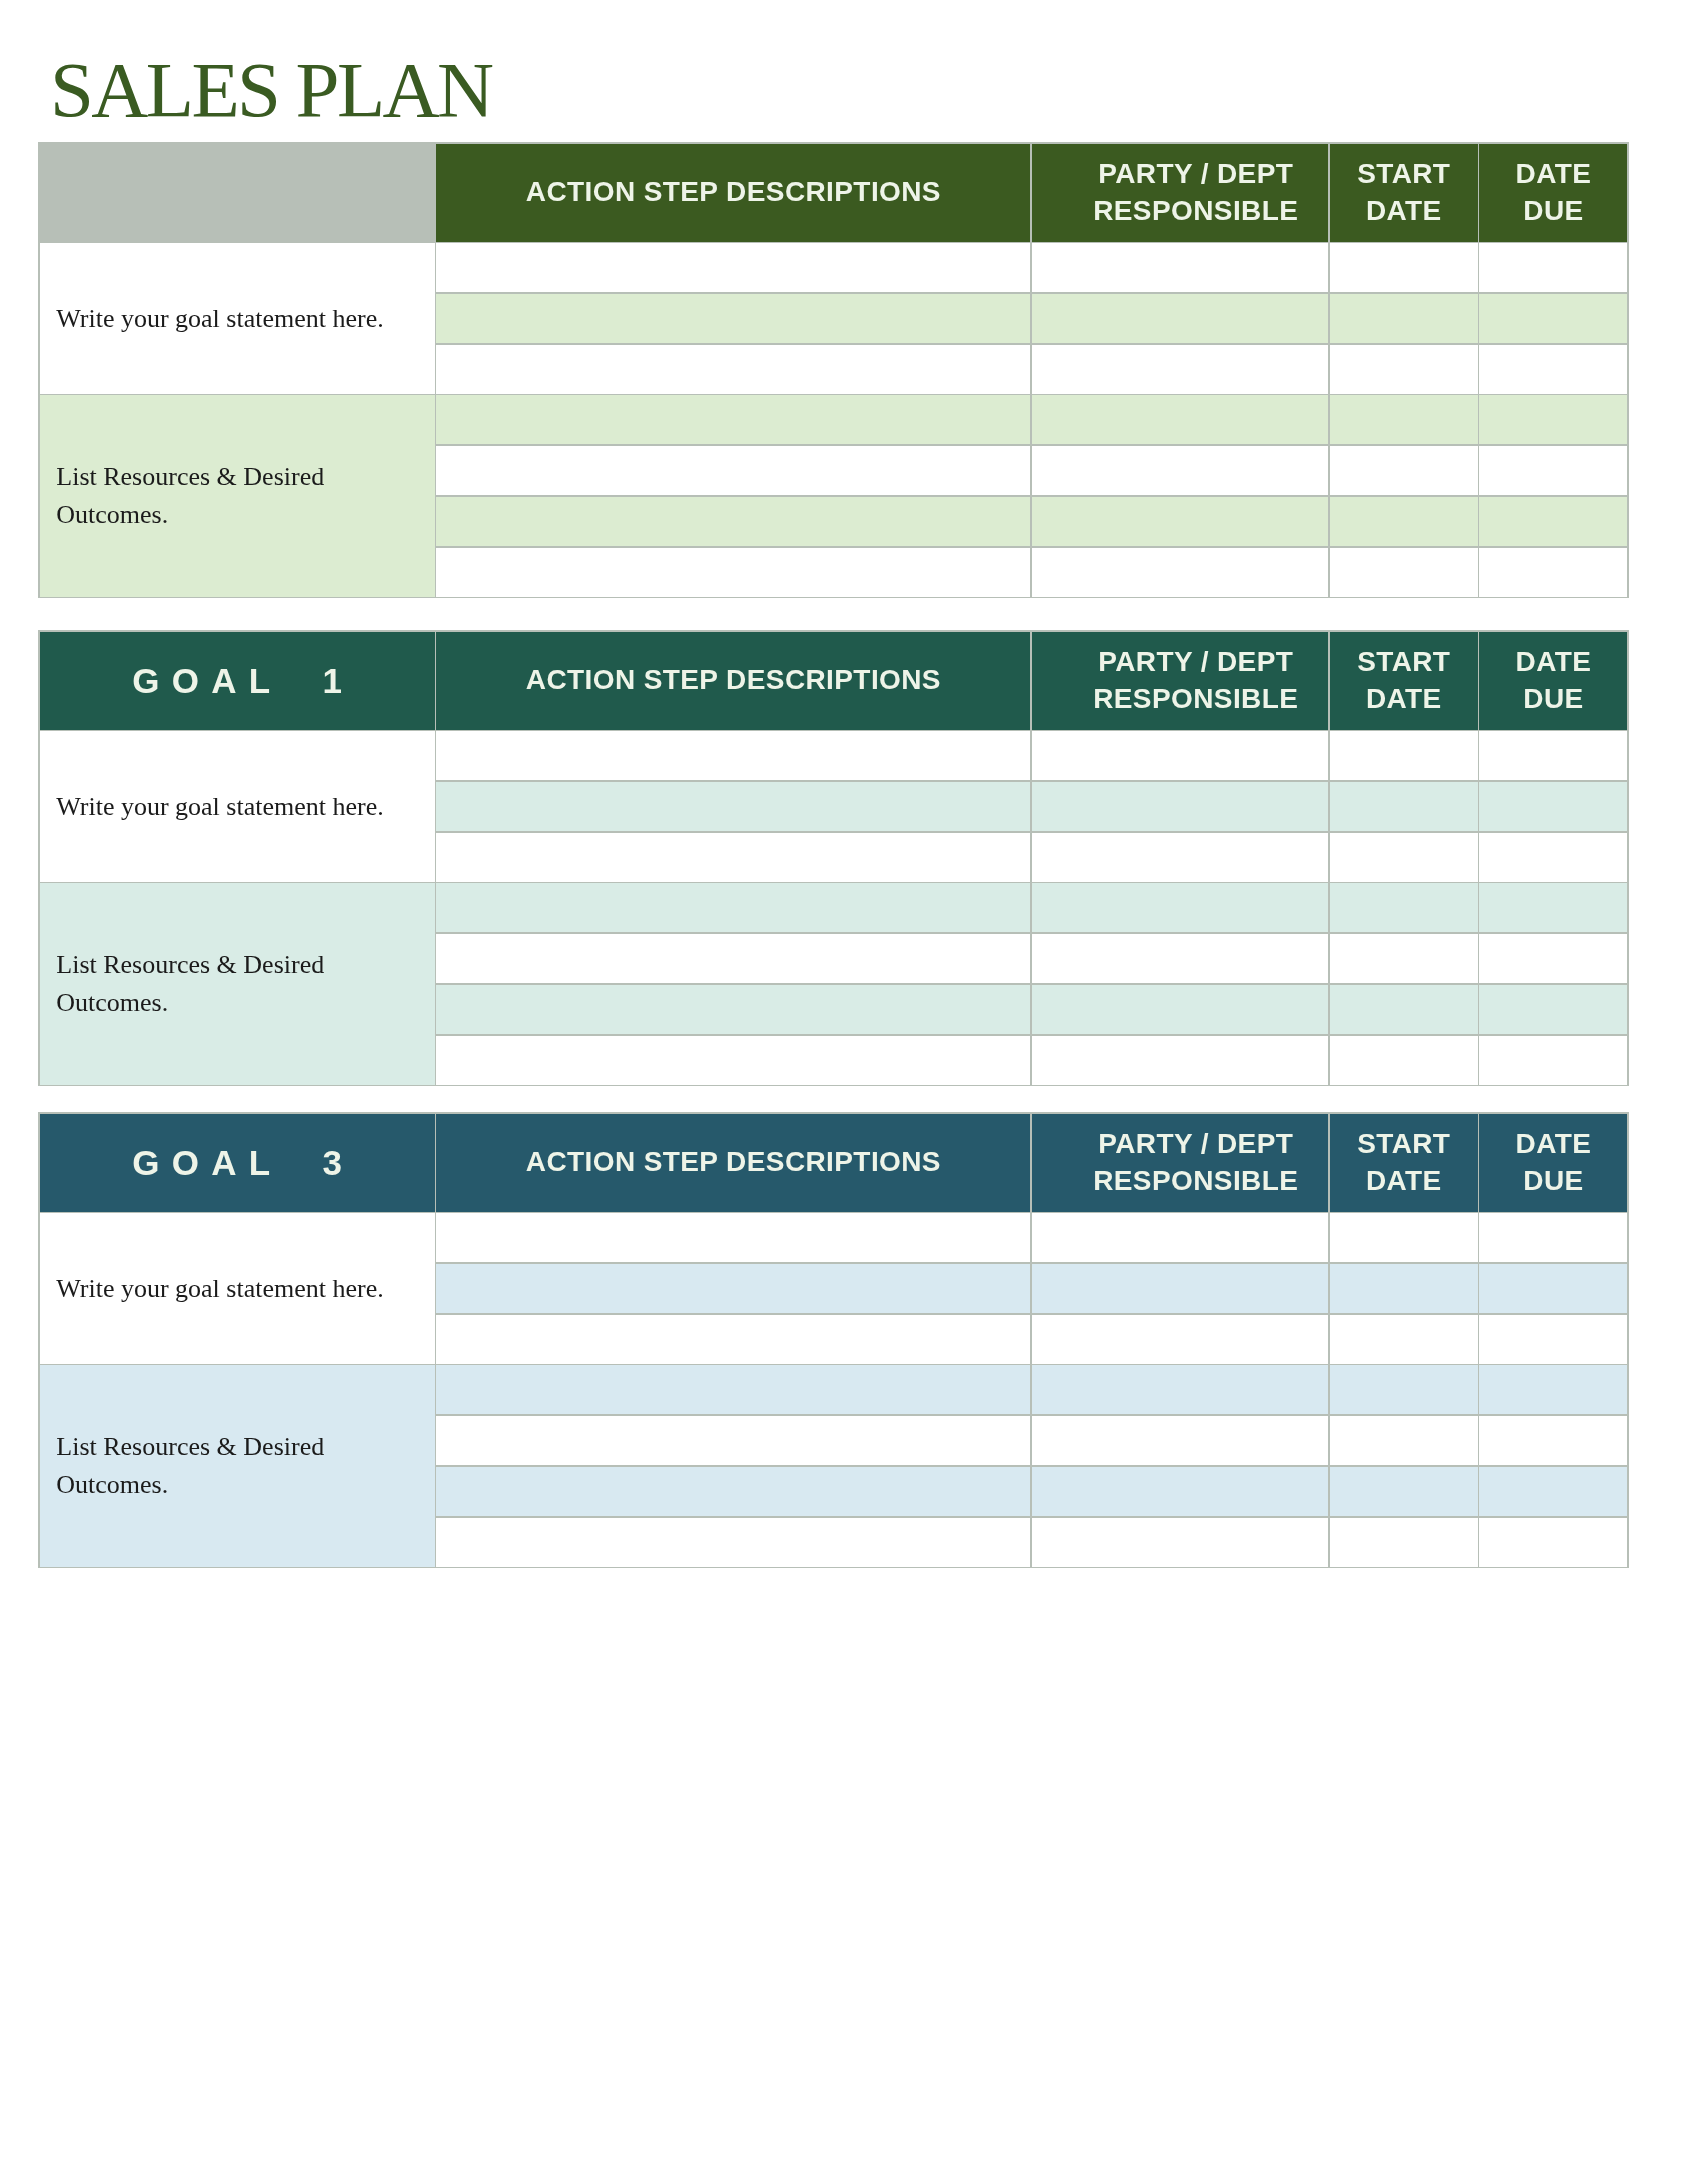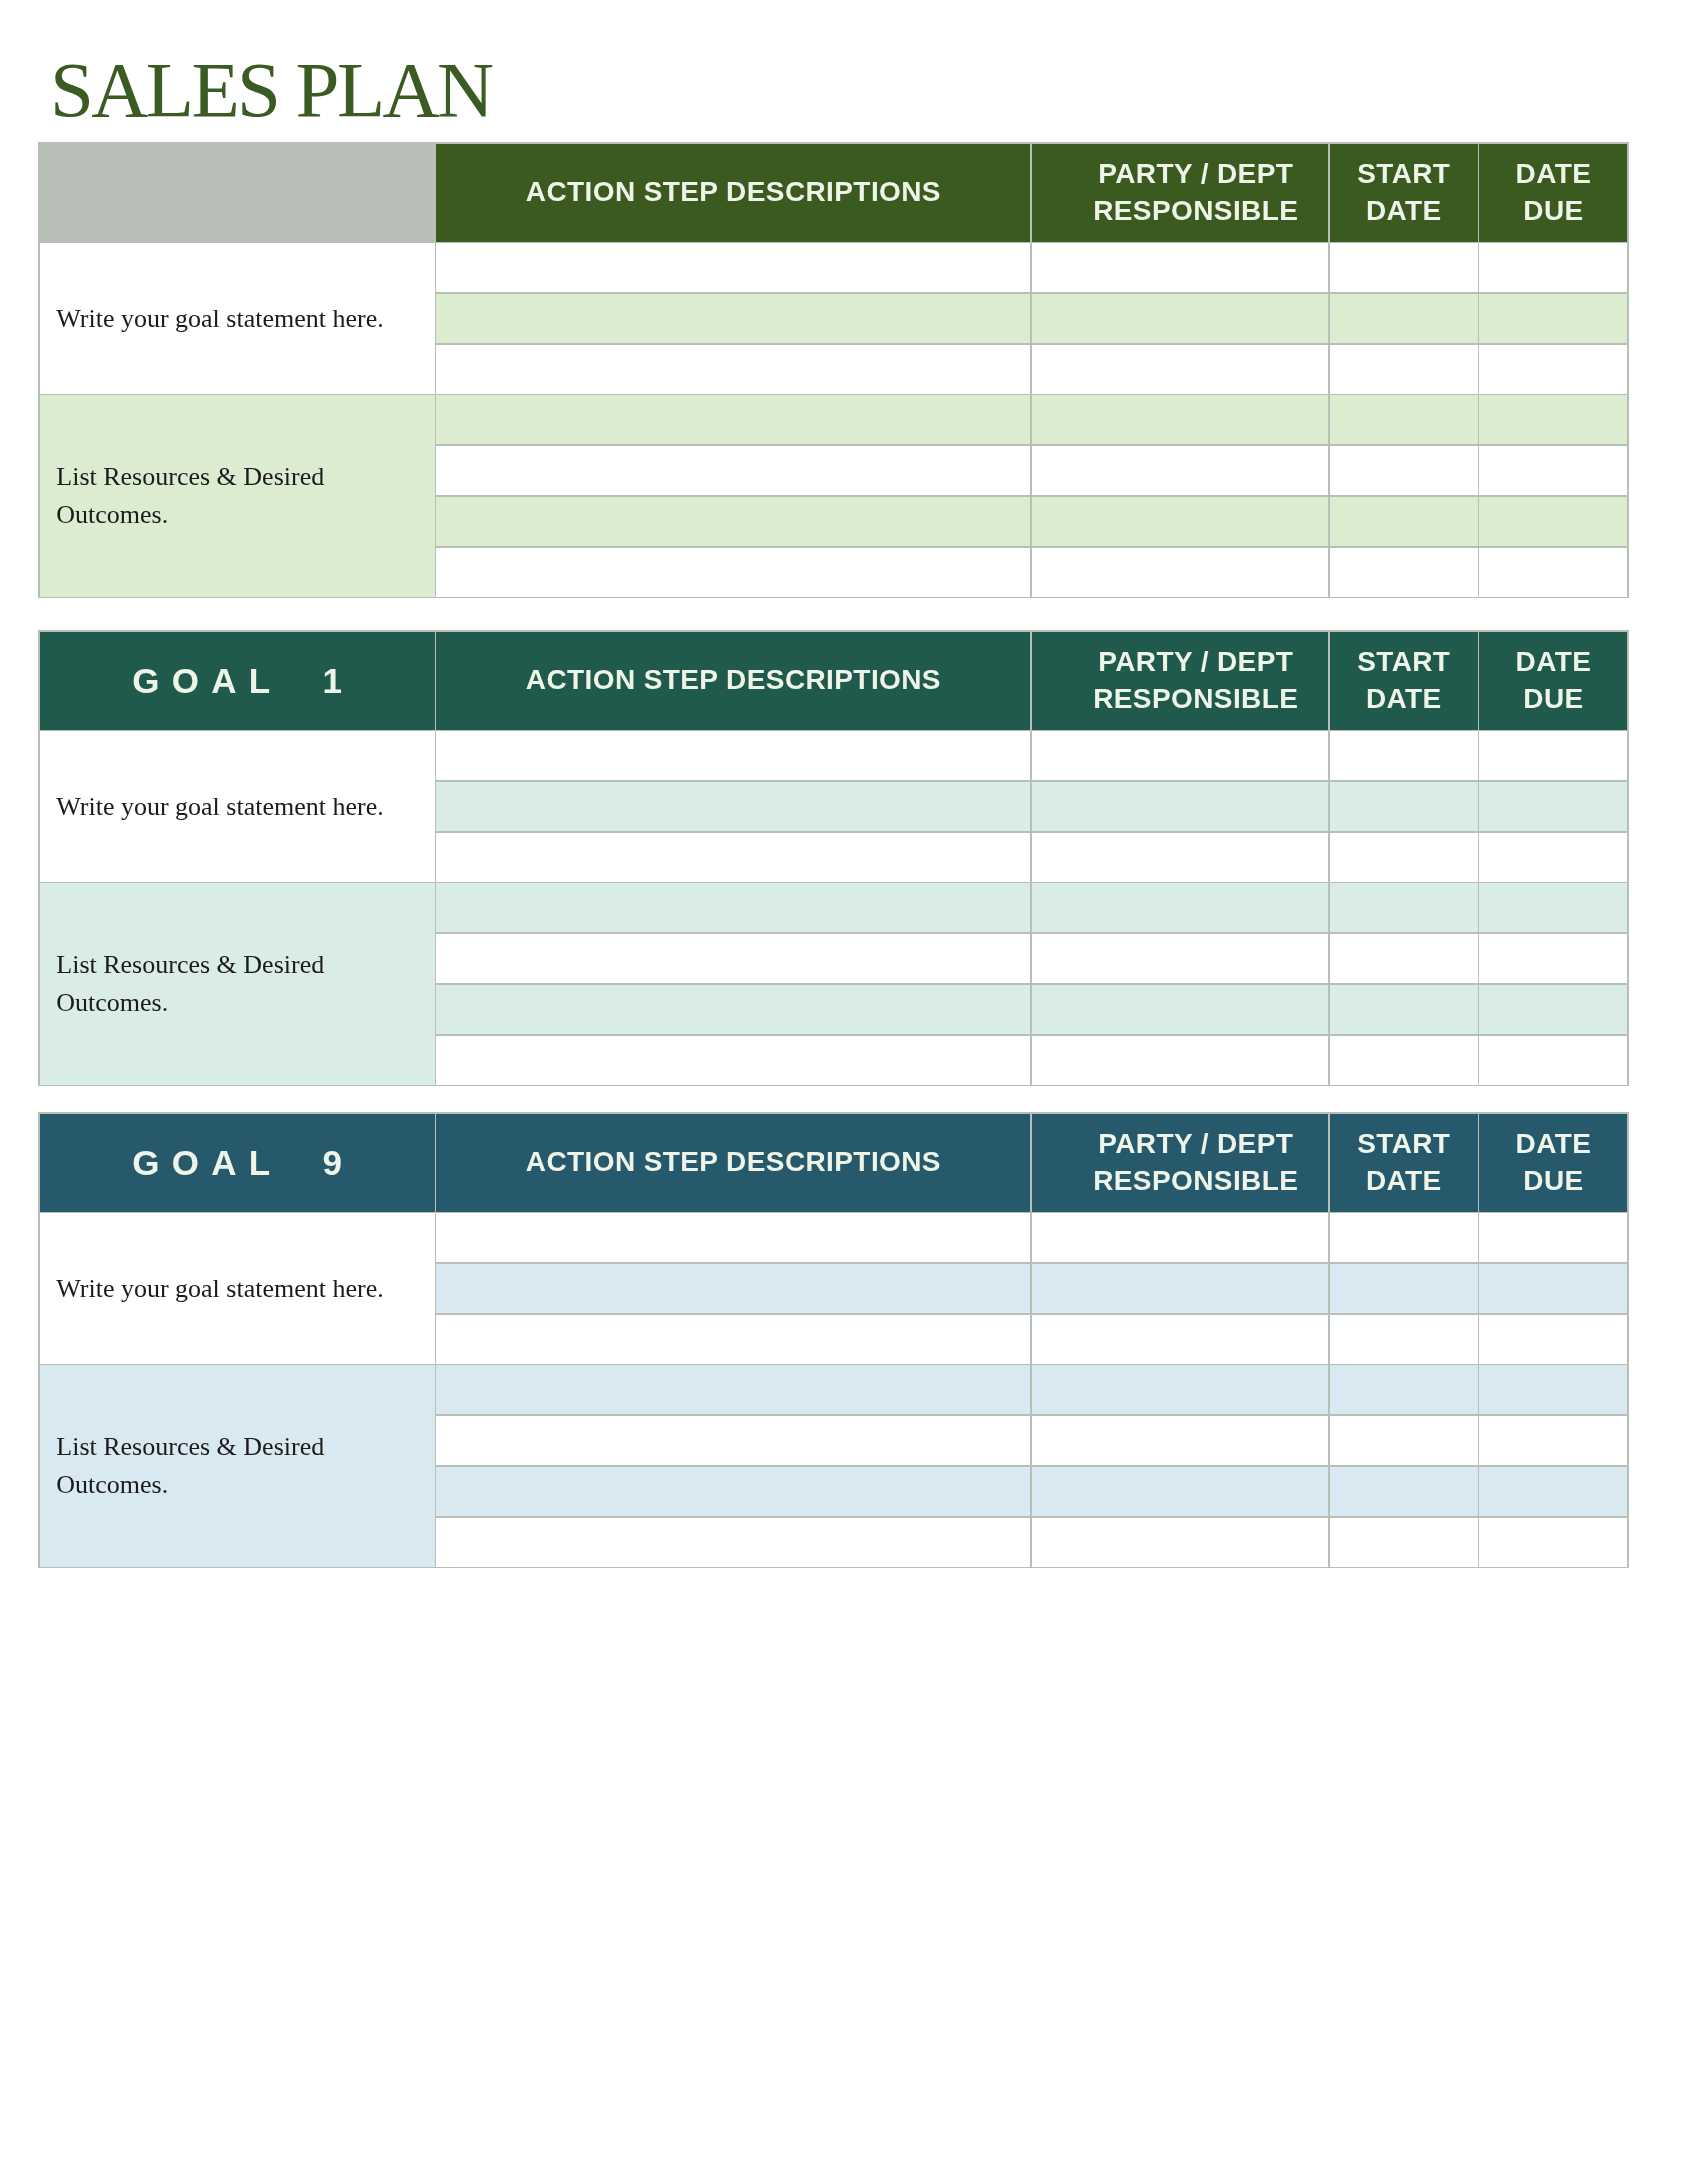--- a/index.html
+++ b/index.html
@@ -184,21 +184,21 @@
         <div class="cell data-cell striped" style="grid-area: 7 / 4;"></div>
         <div class="cell data-cell striped" style="grid-area: 7 / 5;"></div>
         <div class="cell data-cell" style="grid-area: 8 / 2;"></div>
         <div class="cell data-cell" style="grid-area: 8 / 3;"></div>
         <div class="cell data-cell" style="grid-area: 8 / 4;"></div>
         <div class="cell data-cell" style="grid-area: 8 / 5;"></div>
       </section>
 
   <section class="goal-table goal-2" style="--hdr: #26596b; --stripe: #d8e9f1;">
     <div class="cell hdr goal-hdr">
-      <span>GOAL 9</span>
+      <span>GOAL 3</span>
     </div>
     <div class="cell hdr col-hdr c2">
       <span>ACTION STEP DESCRIPTIONS</span>
     </div>
     <div class="cell hdr col-hdr c3">
       <span>PARTY / DEPT RESPONSIBLE</span>
     </div>
     <div class="cell hdr col-hdr c4">
       <span>START DATE</span>
     </div>

